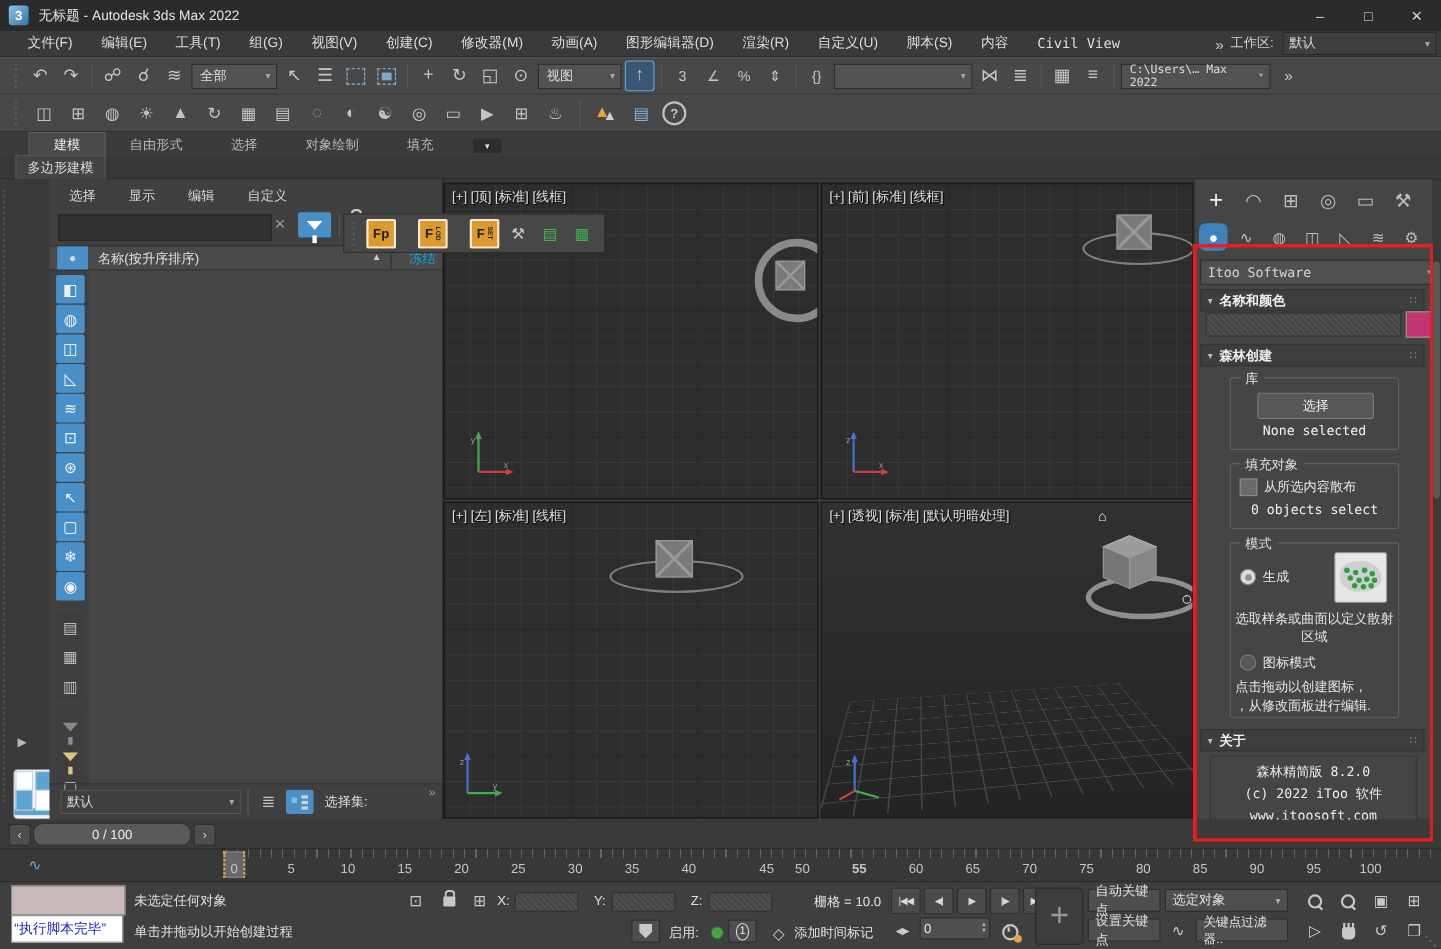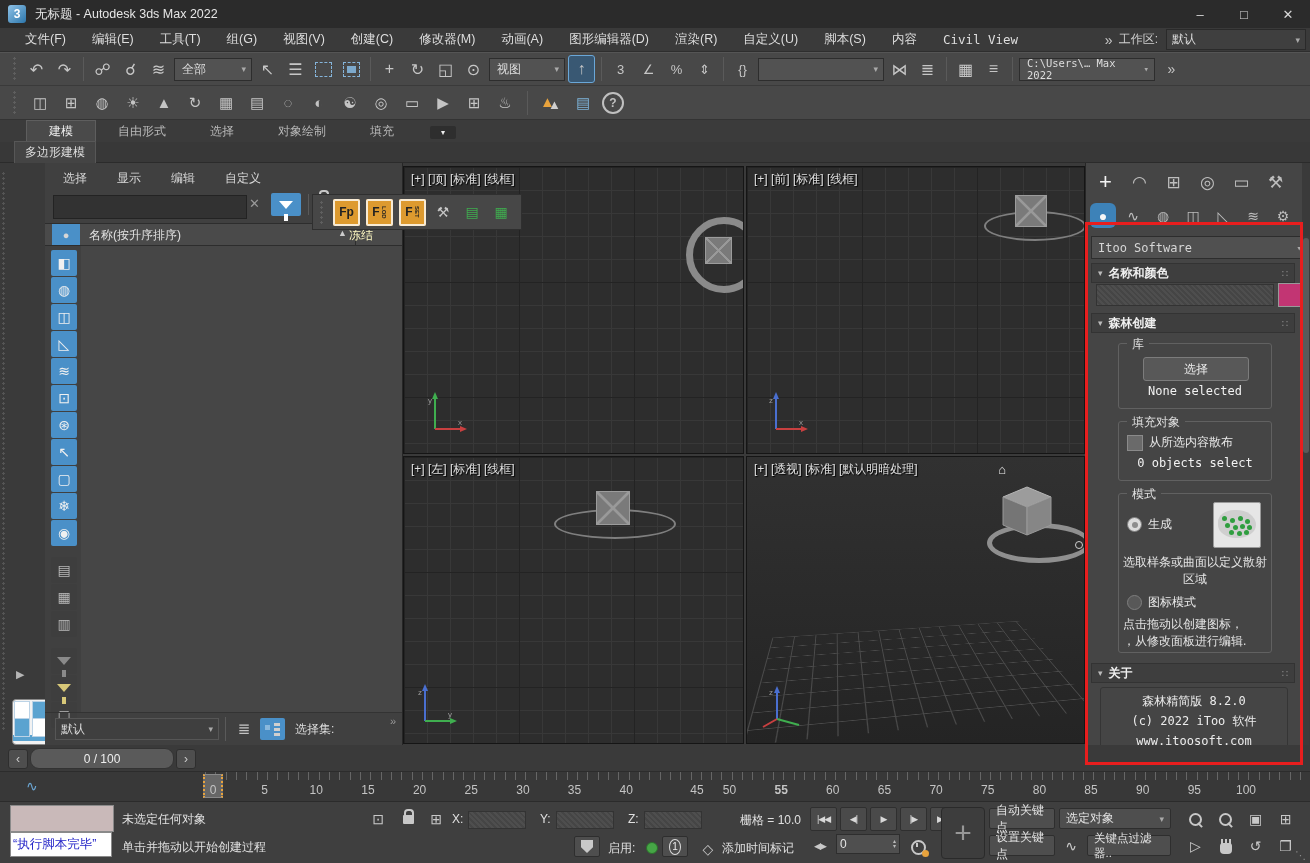--- a/index.html
+++ b/index.html
@@ -66,21 +66,21 @@
 .i-lock{width:11px;height:9px;background:#c8c8c8;border-radius:1px;position:relative}
 .i-lock::before{content:"";position:absolute;top:-6px;left:1.5px;width:6px;height:6px;border:2px solid #c8c8c8;border-bottom:none;border-radius:4px 4px 0 0}
 .i-tree{position:relative;width:15px;height:13px}
 .i-tree::before{content:"";position:absolute;left:0;top:2px;width:5px;height:5px;background:#89b8dd}
 .i-tree::after{content:"";position:absolute;left:9px;top:0;width:6px;height:3px;background:#cfcfcf;box-shadow:0 5px #cfcfcf,0 10px #cfcfcf}
 .ex-header{position:absolute;left:0;top:60px;width:357px;height:23px;background:#4a4a4a;border-top:1px solid #2d2d2d;border-bottom:1px solid #2d2d2d;box-sizing:border-box}
 .ex-hcircle{position:absolute;left:7px;top:61px;width:28px;height:21px;background:#4a90c8;display:flex;align-items:center;justify-content:center;color:#d6d6d6;font-size:11px}
 .ex-hname{position:absolute;left:44px;top:64px;color:#e2e2e2}
 .ex-harrow{position:absolute;left:293px;top:65px;font-size:9px;color:#ccc}
 .ex-hdiv{position:absolute;left:310px;top:61px;width:1px;height:21px;background:#2d2d2d}
-.ex-hfreeze{position:absolute;left:304px;top:64px;color:#fef9c3}
+.ex-hfreeze{position:absolute;left:327px;top:64px;color:#0ea5e9}
 .ex-body{position:absolute;left:36px;top:83px;width:321px;height:466px;background:#464646}
 .strip{position:absolute;left:6px;top:86px;width:29px}
 .strip-ic{width:26px;height:26px;margin:1px 0;display:flex;align-items:center;justify-content:center;color:#e8e8e8;font-size:14px;border-radius:2px;background:#3e3e3e;color:#b9b9b9}
 .strip-ic.blue{background:#4a90c8;color:#f0f0f0}
 .strip-sep{height:9px}
 .ex-footer{position:absolute;left:0;top:549px;width:357px;height:32px;border-top:1px solid #333;display:flex;align-items:center}
 .ex-dd{width:152px;height:20px;background:#3f3f3f;border:1px solid #565656;margin-left:10px;display:flex;align-items:center;justify-content:space-between;padding:0 5px;color:#ddd}
 .fbtn-tree{width:25px;height:22px;background:#4a90c8;border-radius:2px;display:flex;align-items:center;justify-content:center;margin-left:4px}
 
 .ftoolbar{position:absolute;left:312px;top:194px;height:34px;background:#474747;border:1px solid #2f2f2f;display:flex;align-items:center;gap:5px;padding:0 8px 0 6px;z-index:20}
@@ -383,21 +383,21 @@
       <span class="fbtn-tree">
           <span class="i-tree"></span>
         </span>
       <span style="margin-left:10px;color:#ddd">选择集:</span>
       <span style="margin-left:auto;margin-right:8px;color:#999;font-size:11px;letter-spacing:-2px;align-self:flex-start;margin-top:2px">»</span>
     </div>
   </div>
 
   <div class="ftoolbar">
     <div class="vhandle" style="height:24px"></div>
-    <span id="forest-buttons" class="flex" style="gap:6px">
+    <span id="forest-buttons" class="flex" style="gap:20px">
         <span class="fbtn">Fp</span>
         <span class="fbtn">F<span class="fsub">LOD</span></span>
         <span class="fbtn">F<span class="fsub">SET</span></span>
       </span>
     <span class="ftool-ic">⚒</span>
     <span class="ftool-ic grn">▤</span>
     <span class="ftool-ic grn">▦</span>
   </div>
 
   <div class="vp wire" style="left:403px;top:166px;width:341px;height:288px">

